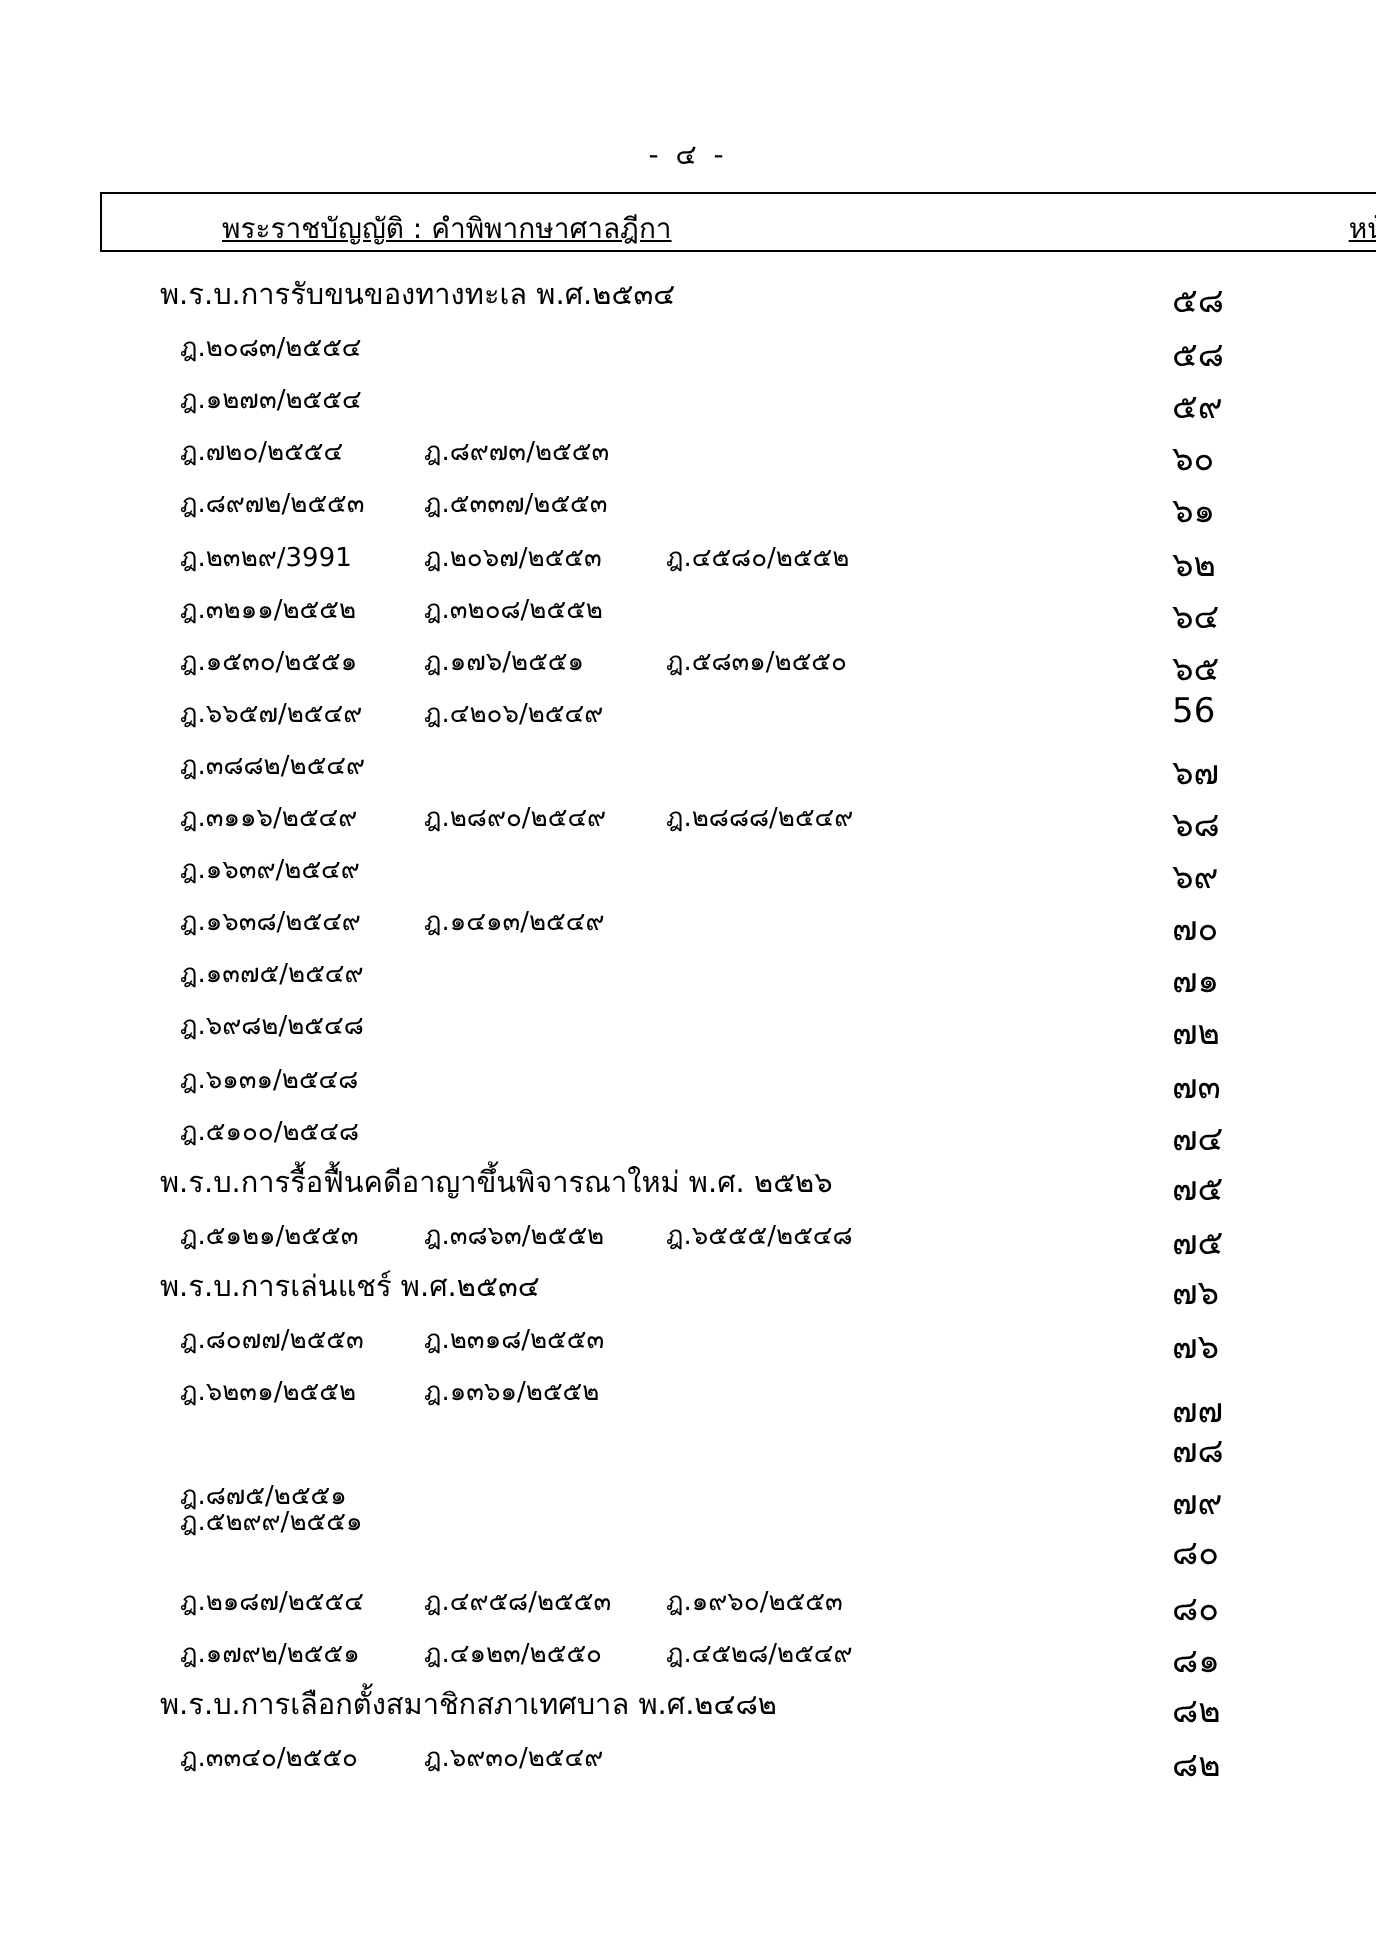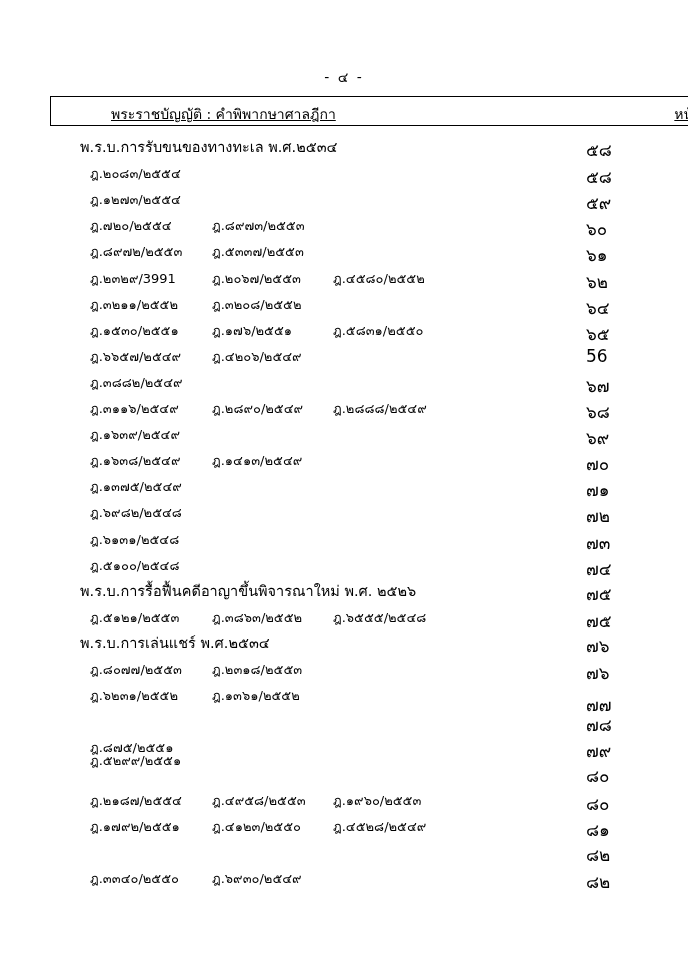--- a/index.html
+++ b/index.html
@@ -171,20 +171,21 @@
       <span class="cite c2" style="top: 2px;">ฎ.๑๙๖๐/๒๕๕๓</span>
       <span class="pg" style="top: 2px;">๘๐</span>
     </div>
     <div class="row" style="top: 813.6px;">
       <span class="cite c0" style="top: 2px;">ฎ.๑๗๙๒/๒๕๕๑</span>
       <span class="cite c1" style="top: 2px;">ฎ.๔๑๒๓/๒๕๕๐</span>
       <span class="cite c2" style="top: 2px;">ฎ.๔๕๒๘/๒๕๔๙</span>
       <span class="pg" style="top: 2px;">๘๑</span>
     </div>
     <div class="row" style="top: 839.7px;">
+      <span class="section-title">พ.ร.บ.การเลือกตั้งสมาชิกสภาเทศบาล พ.ศ.๒๔๘๒</span>
       <span class="pg" style="top: 1px;">๘๒</span>
     </div>
     <div class="row" style="top: 865.8px;">
       <span class="cite c0" style="top: 2px;">ฎ.๓๓๔๐/๒๕๕๐</span>
       <span class="cite c1" style="top: 2px;">ฎ.๖๙๓๐/๒๕๔๙</span>
       <span class="pg" style="top: 2px;">๘๒</span>
     </div>
   </div>
 
 </body></html>

